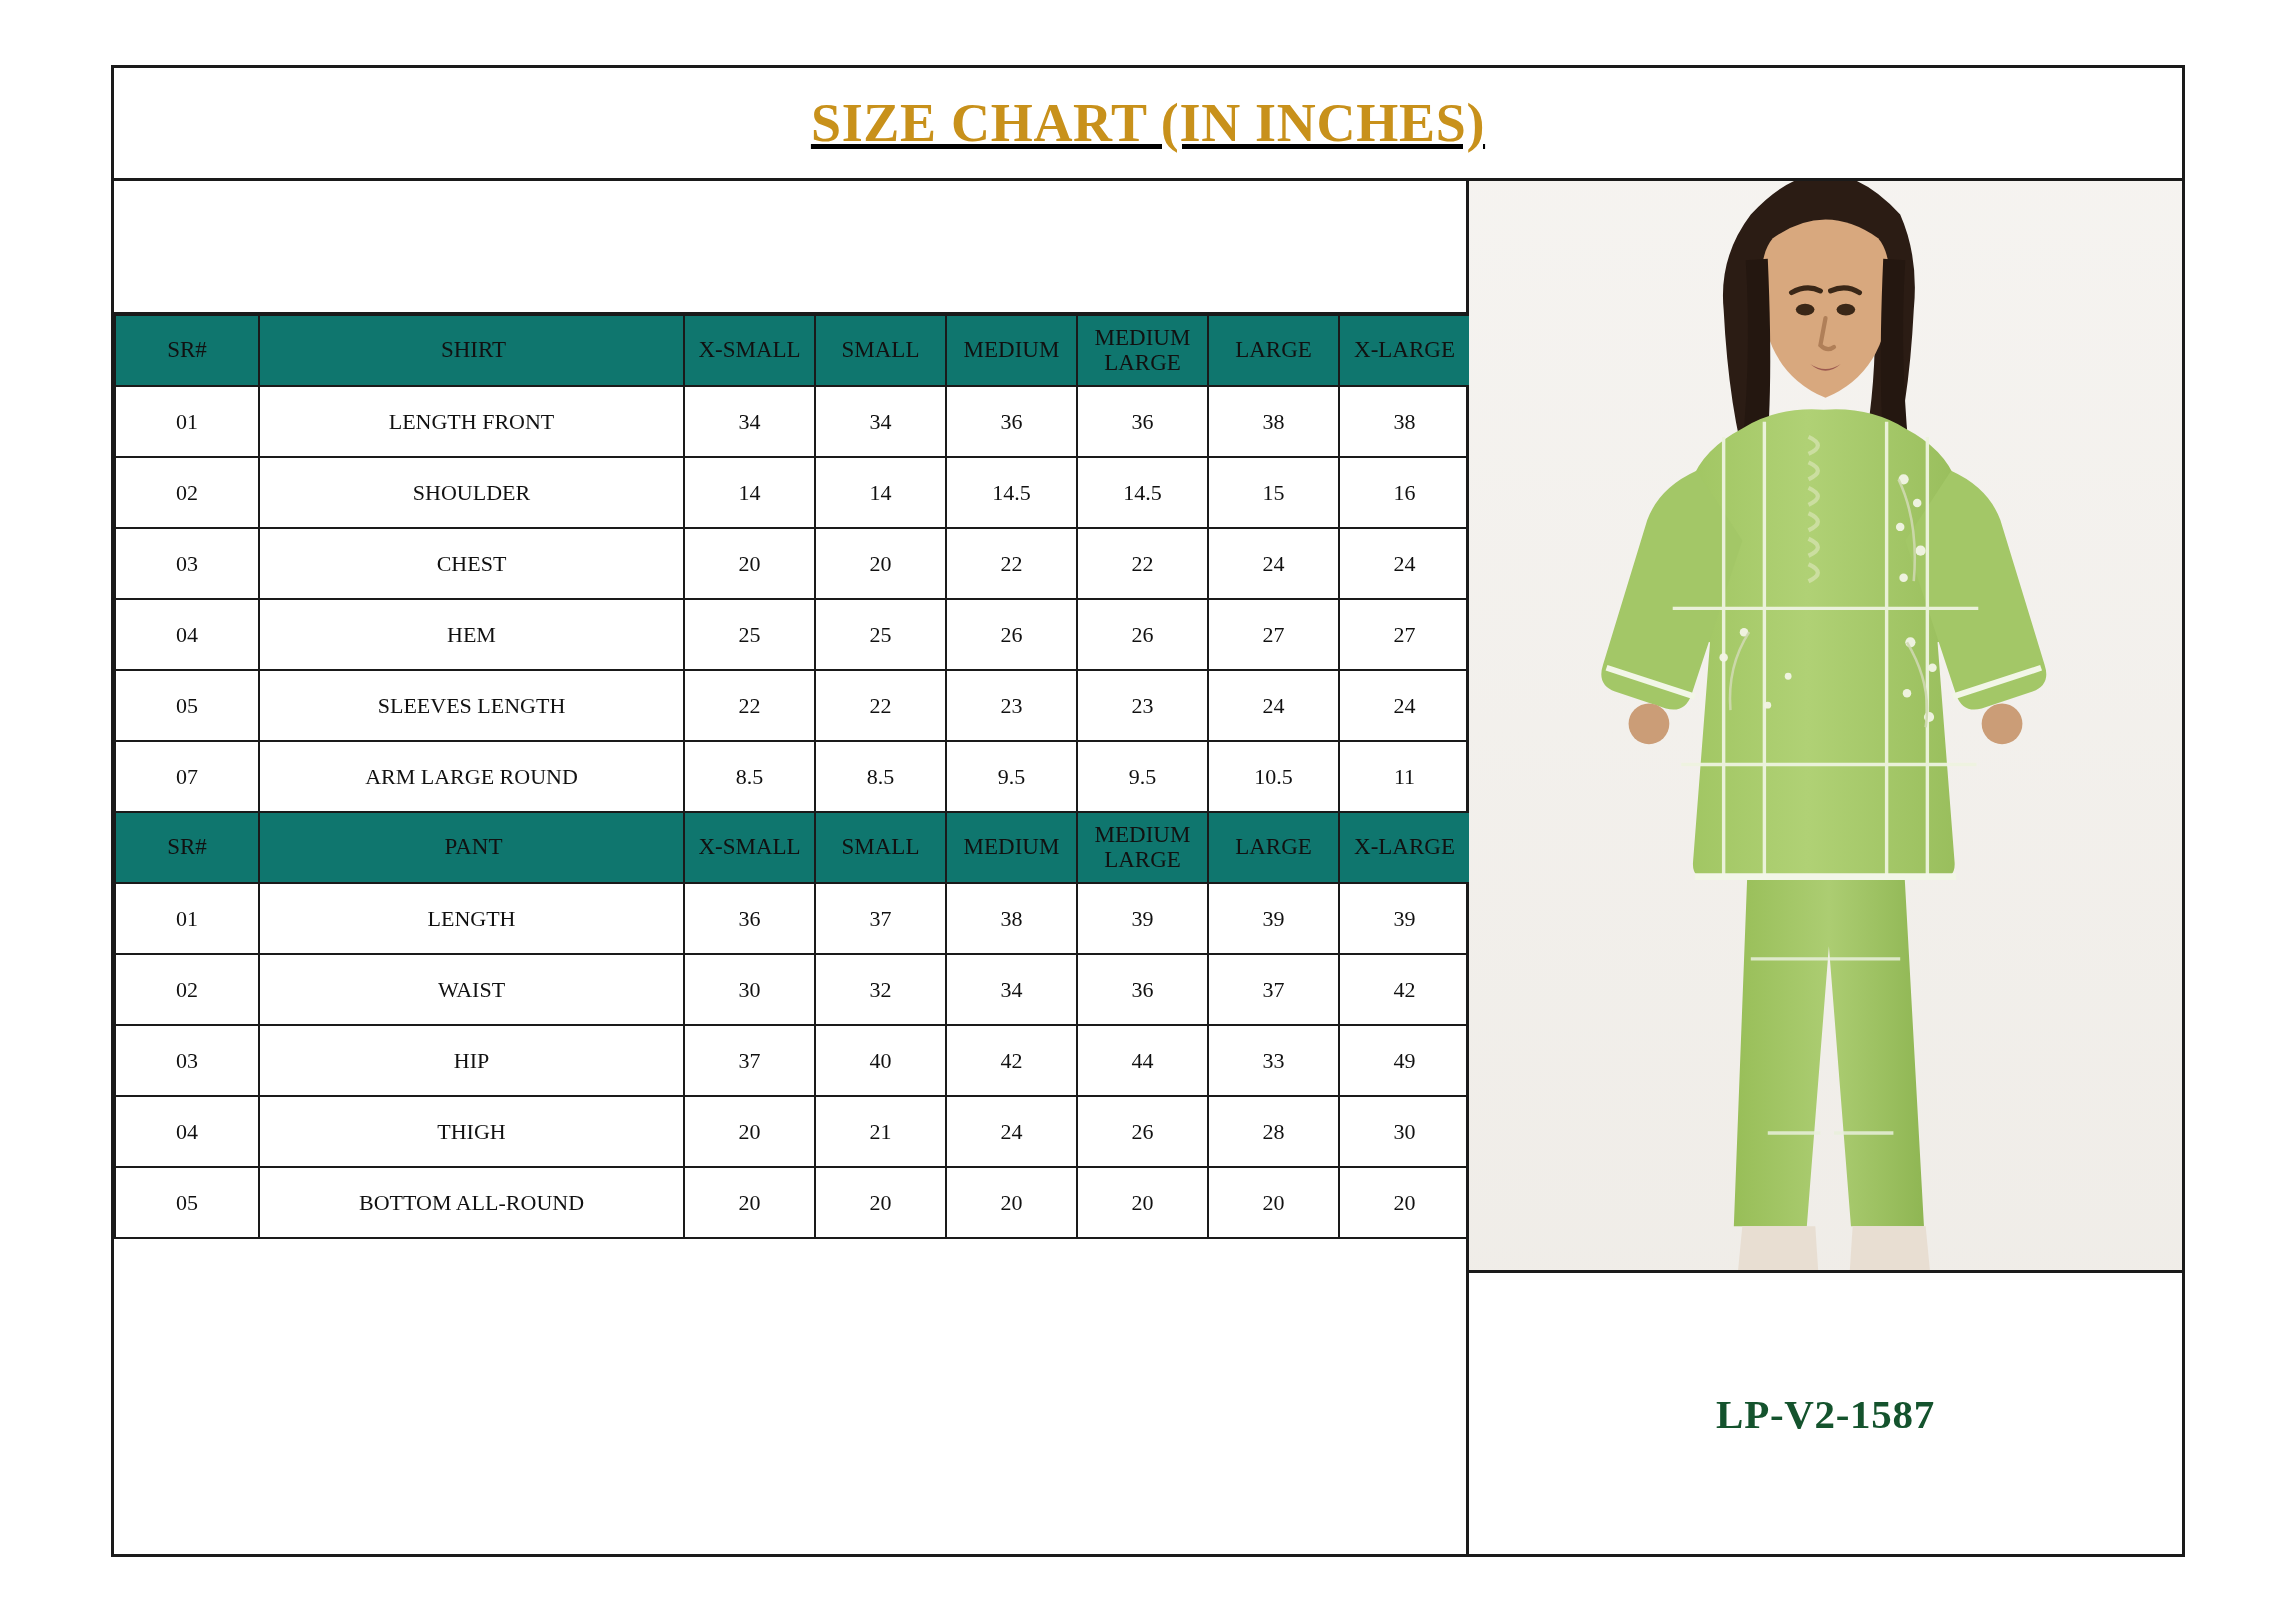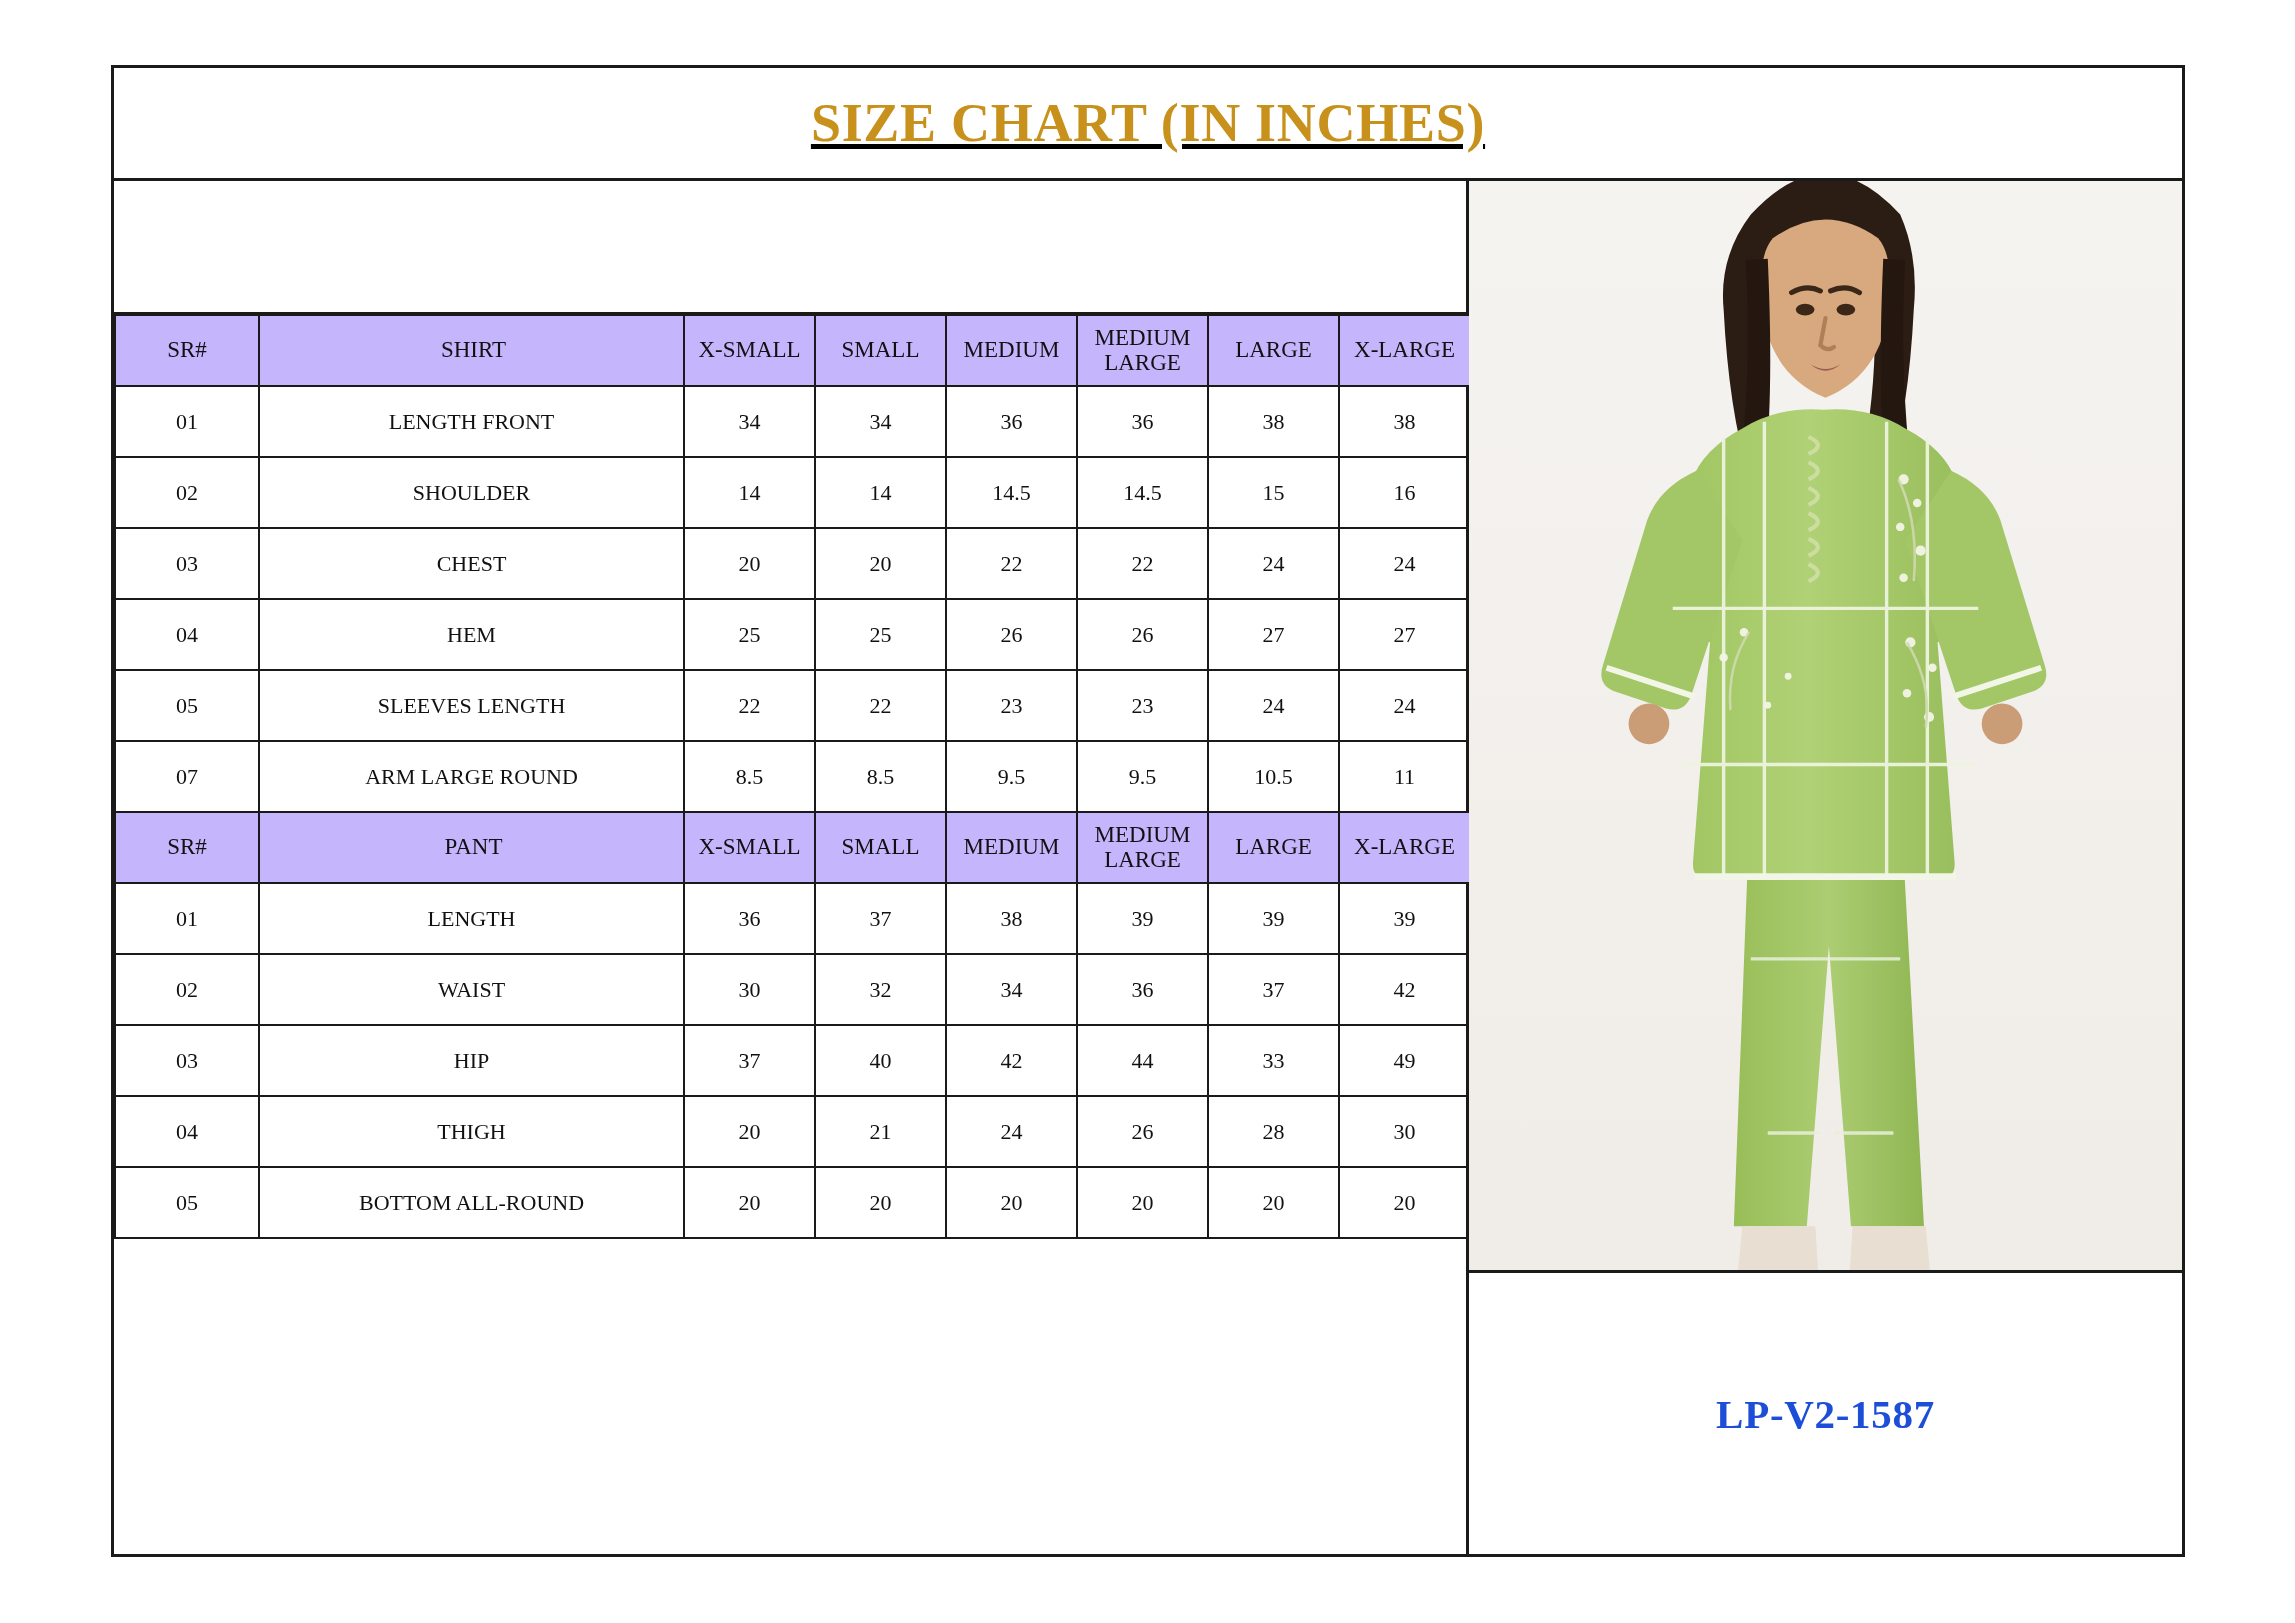--- a/index.html
+++ b/index.html
@@ -79,21 +79,21 @@
     text-align: center;
     font-size: 22px;
     color: #111111;
     font-family: "Liberation Serif", serif;
     font-weight: normal;
     padding: 0;
     height: 71px;
     box-sizing: border-box;
   }
   table.size-table tr.header-row td {
-    background: #c4b5fd;
+    background: #0f766e;
     font-size: 23px;
     line-height: 1.08;
   }
   td.col-sr   { width: 144px; }
   td.col-name { width: 425px; text-align: left; padding-left: 31px; }
   td.col-size { width: 131px; }
   tr.header-row td.col-name { text-align: center; padding-left: 4px; }
   td.empty-cell { height: 71px; }
   
   .table-wrap {
@@ -110,21 +110,21 @@
   .code-cell {
     height: 281px;
     flex: 0 0 281px;
     display: flex;
     align-items: center;
     justify-content: center;
   }
   .code-text {
     font-size: 41px;
     font-weight: bold;
-    color: #1d4ed8;
+    color: #14532d;
     font-family: "Liberation Serif", serif;
     letter-spacing: 0.7px;
   }
   
   .model {
     position: absolute;
     left: 0; top: 0; right: 0; bottom: 0;
   }
   .model svg { display: block; width: 100%; height: 100%; }
 </style>

